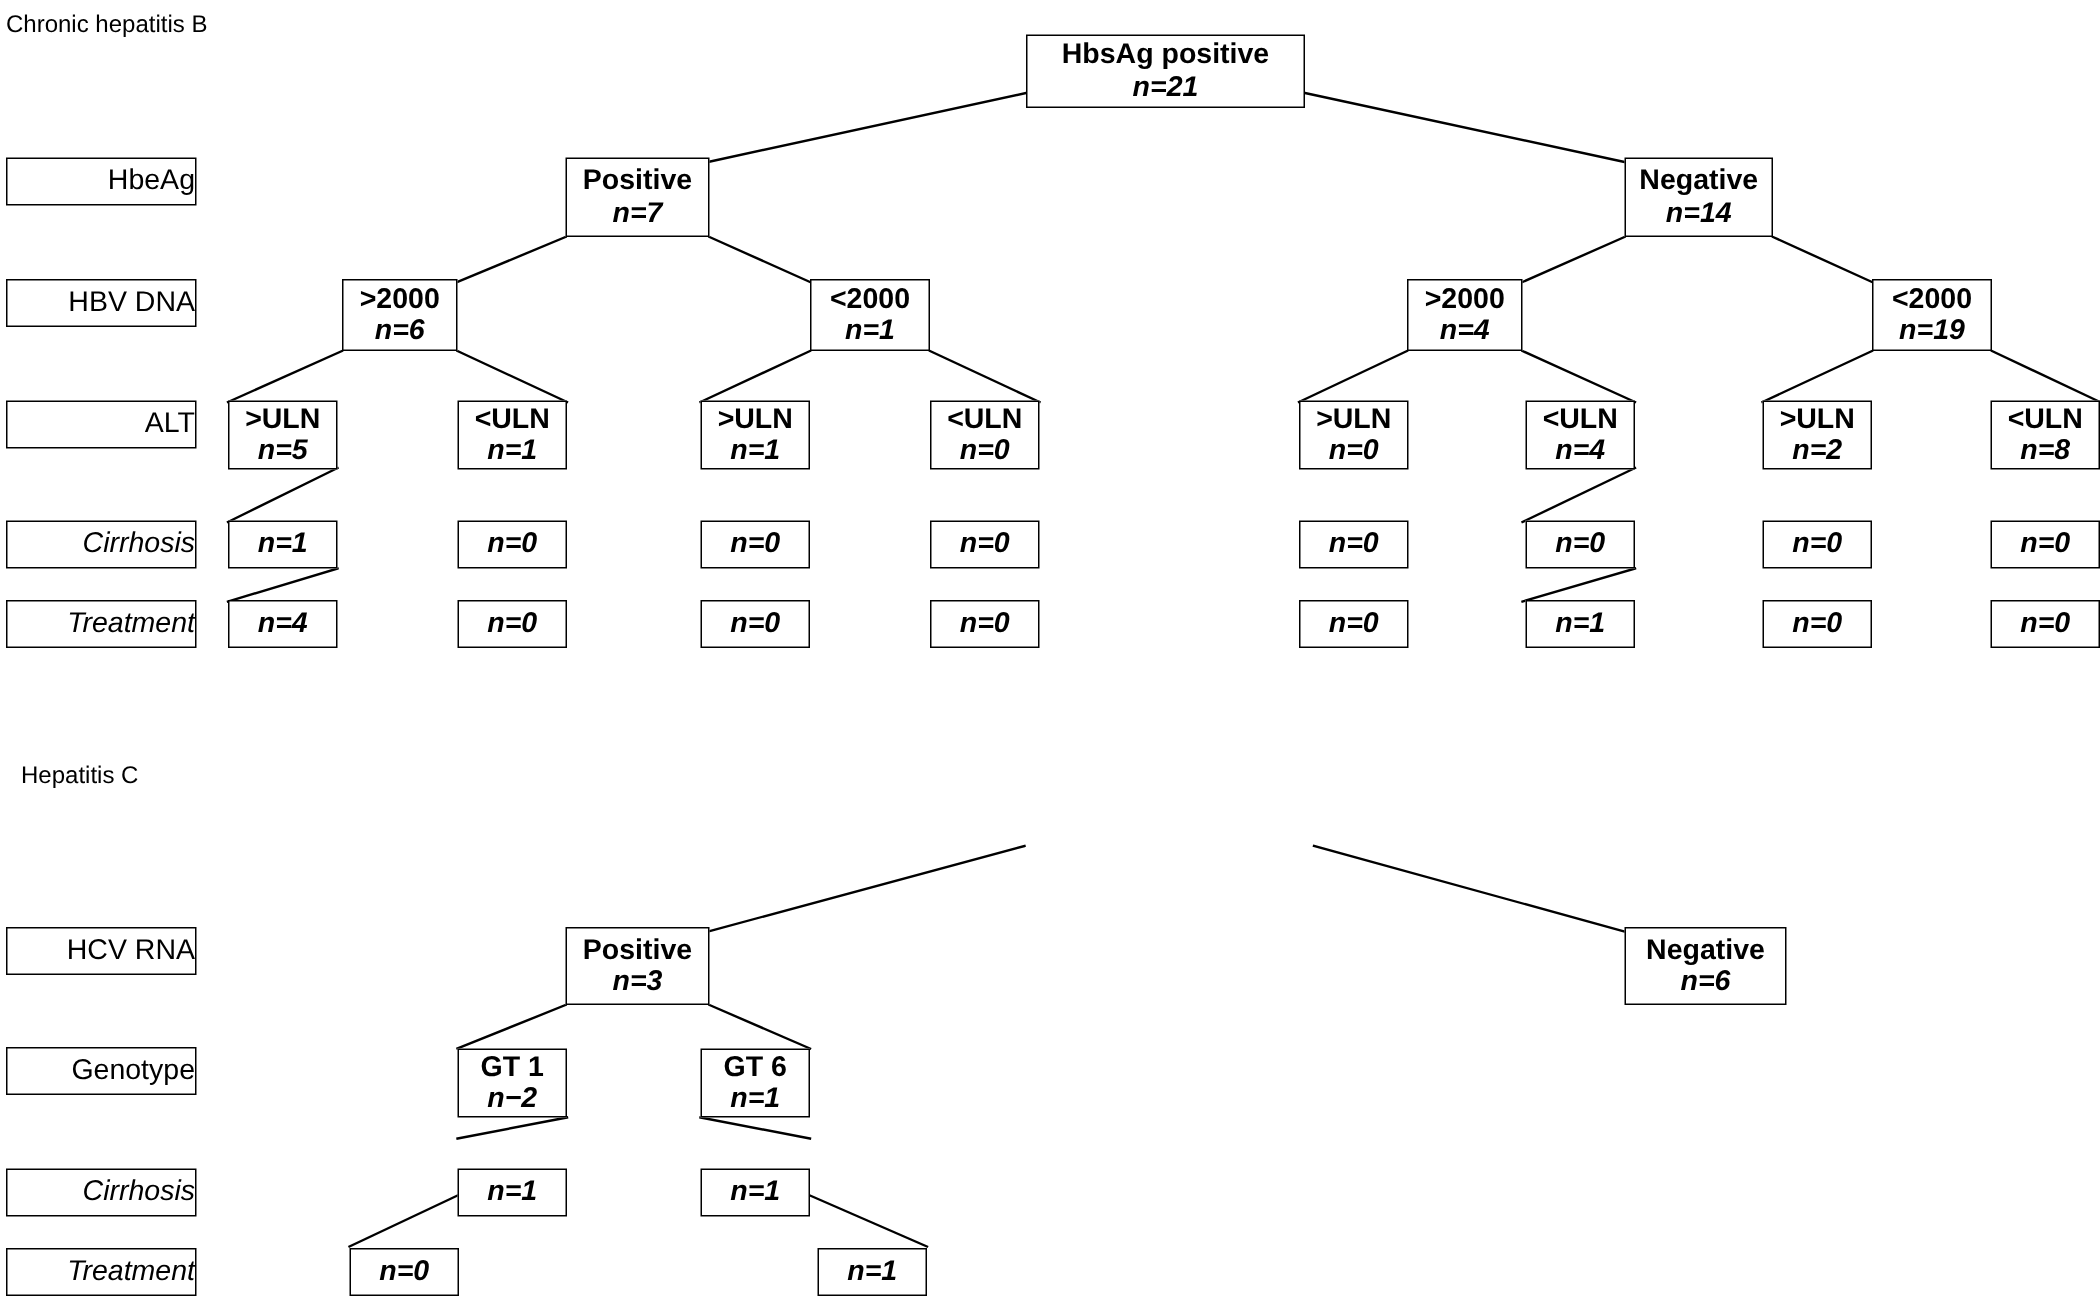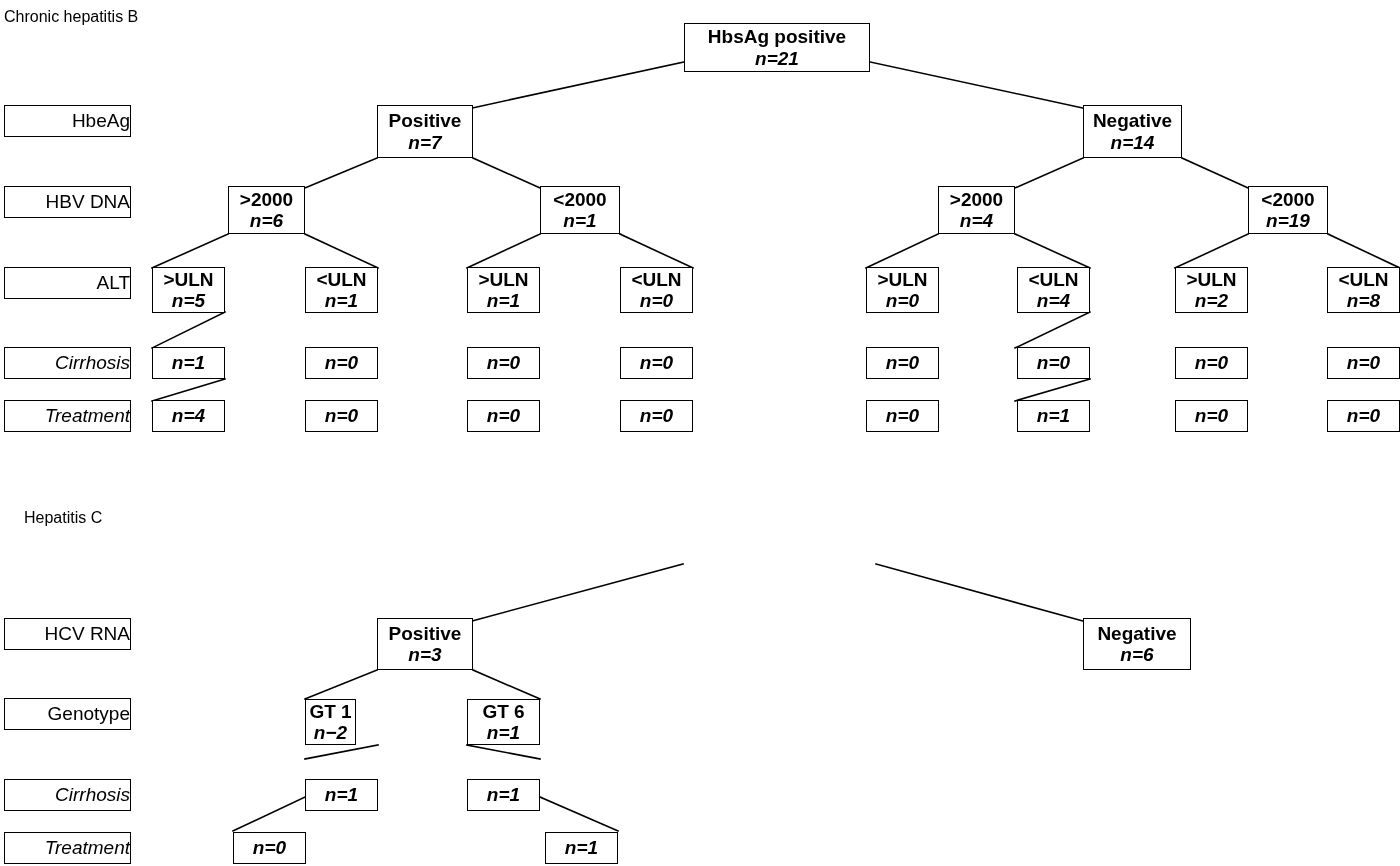--- a/index.html
+++ b/index.html
@@ -238,21 +238,21 @@
   <div class="node" style="left:1017px; top:400px; width:73px; height:32px;">
     <span class="nitalic">n=1</span>
   </div>
   <div class="node" style="left:1175px; top:400px; width:73px; height:32px;">
     <span class="nitalic">n=0</span>
   </div>
   <div class="node" style="left:1327px; top:400px; width:73px; height:32px;">
     <span class="nitalic">n=0</span>
   </div>
 
-  <div class="section-title" style="left:24px; top:509px;">Hepatitis C</div>
+  <div class="section-title" style="left:14px; top:509px;">Hepatitis C</div>
 
   <div class="rowlabel" style="left:4px; top:618px; width:127px; height:32px;">
     <span>HCV RNA</span>
   </div>
   <div class="rowlabel" style="left:4px; top:698px; width:127px; height:32px;">
     <span>Genotype</span>
   </div>
   <div class="rowlabel ital" style="left:4px; top:779px; width:127px; height:32px;">
     <span>Cirrhosis</span>
   </div>
@@ -263,21 +263,21 @@
 
   <div class="node" style="left:377px; top:618px; width:96px; height:52px;">
     <span class="l1">Positive</span>
     <span class="l2 nitalic">n=3</span>
   </div>
   <div class="node" style="left:1083px; top:618px; width:108px; height:52px;">
     <span class="l1">Negative</span>
     <span class="l2 nitalic">n=6</span>
   </div>
 
-  <div class="node" style="left:305px; top:699px; width:51px; height:46px;">
+  <div class="node" style="left:305px; top:699px; width:73px; height:46px;">
     <span class="l1">GT 1</span>
     <span class="l2 nitalic">n−2</span>
   </div>
   <div class="node" style="left:467px; top:699px; width:73px; height:46px;">
     <span class="l1">GT 6</span>
     <span class="l2 nitalic">n=1</span>
   </div>
 
   <div class="node" style="left:305px; top:779px; width:73px; height:32px;">
     <span class="nitalic">n=1</span>

